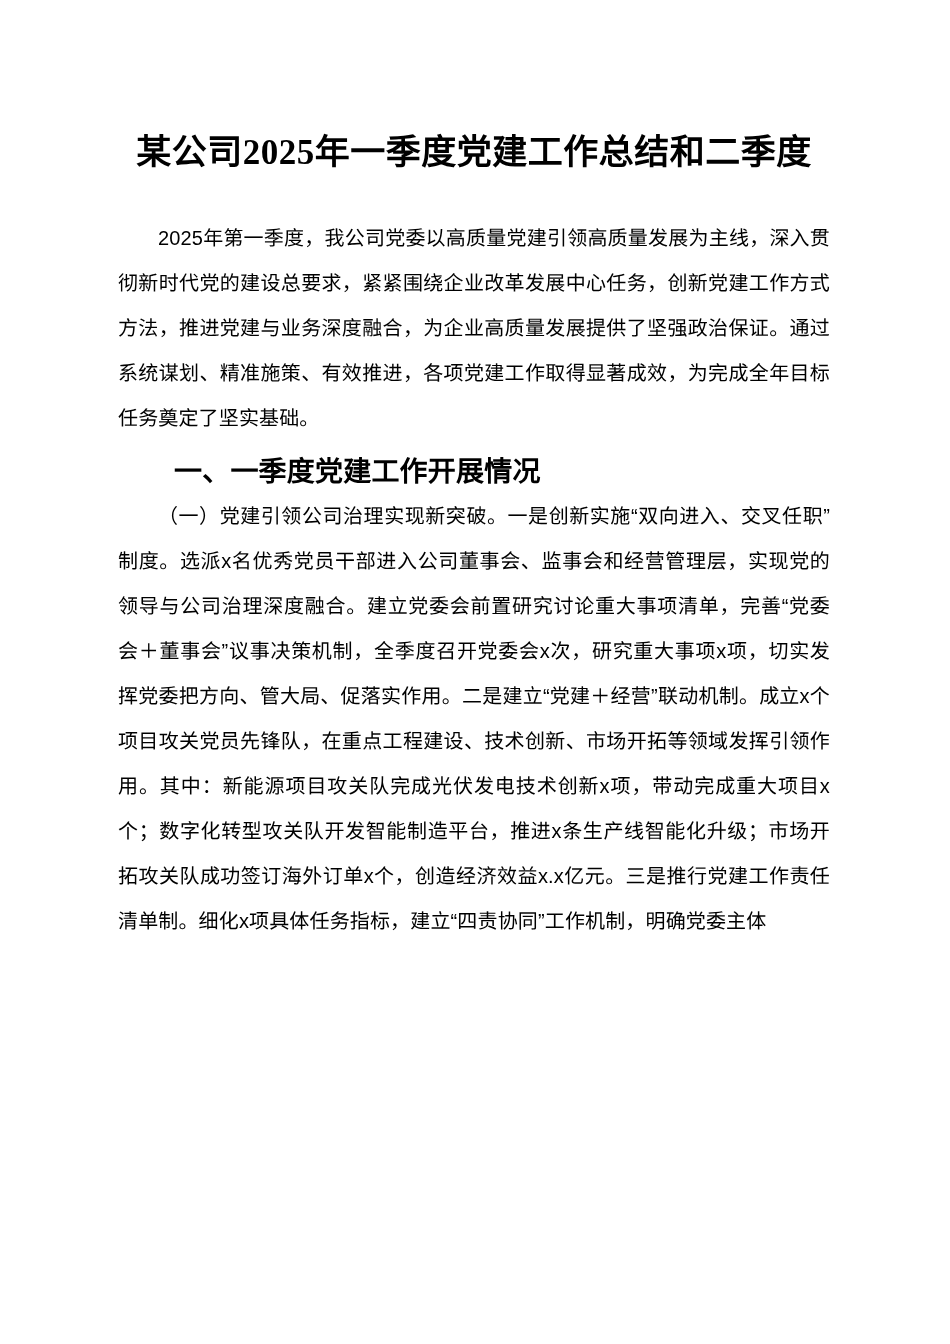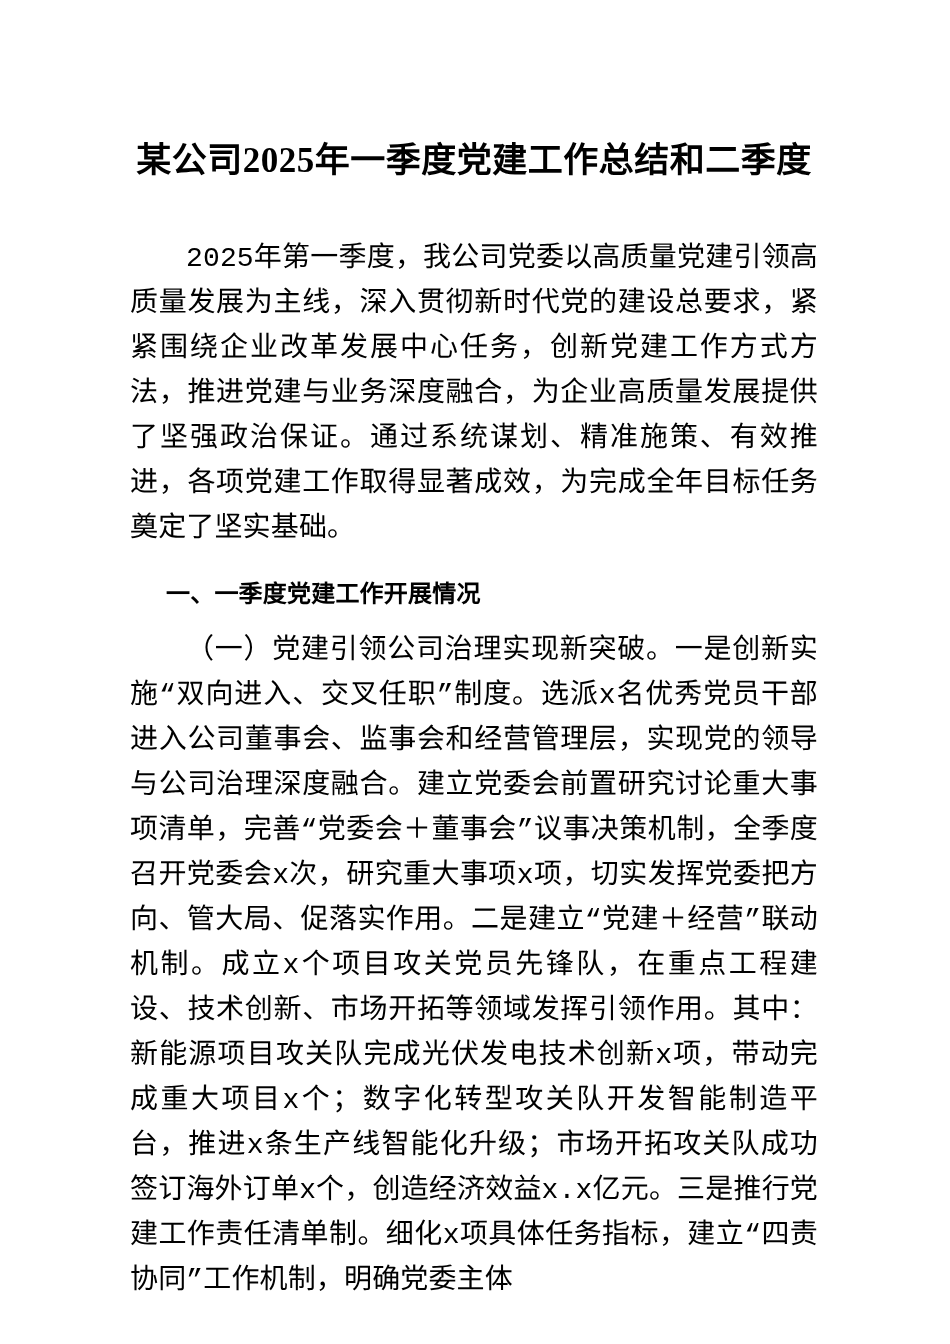--- a/index.html
+++ b/index.html
@@ -22,21 +22,21 @@
     width: 950px;
     height: 1344px;
     background: #ffffff;
     box-sizing: border-box;
     padding: 0;
   }
 
   .page-body {
     position: absolute;
     left: 118px;
-    top: 8px;
+    top: 0;
     width: 712px;   
   }
 
   
   .doc-title {
     margin: 0;
     padding-top: 128px;
     text-align: center;
     font-family: "Liberation Serif", "DejaVu Serif", serif;
     font-weight: bold;
@@ -50,31 +50,31 @@
     white-space: nowrap;
   }
 
   
   .section-heading {
     margin: 0;
     padding-top: 8px;
     text-indent: 2em;
     font-family: Liberation Sans, sans-serif;
     font-weight: bold;
-    font-size: 24px;
+    font-size: 28px;
     line-height: 45px;
     letter-spacing: 0.2px;
   }
 
   
   .body-para {
-    margin: 12px;
+    margin: 0;
     text-indent: 2em;
-    font-family: Liberation Mono, monospace;
-    font-size: 28px;
+    font-family: Liberation Sans, sans-serif;
+    font-size: 20px;
     line-height: 45px;
     text-align: justify;
     text-justify: inter-ideograph;
     letter-spacing: 0.15px;
     word-break: break-all;
   }
 
   .para-spacer-top { padding-top: 38px; }
 </style>
 </head>

